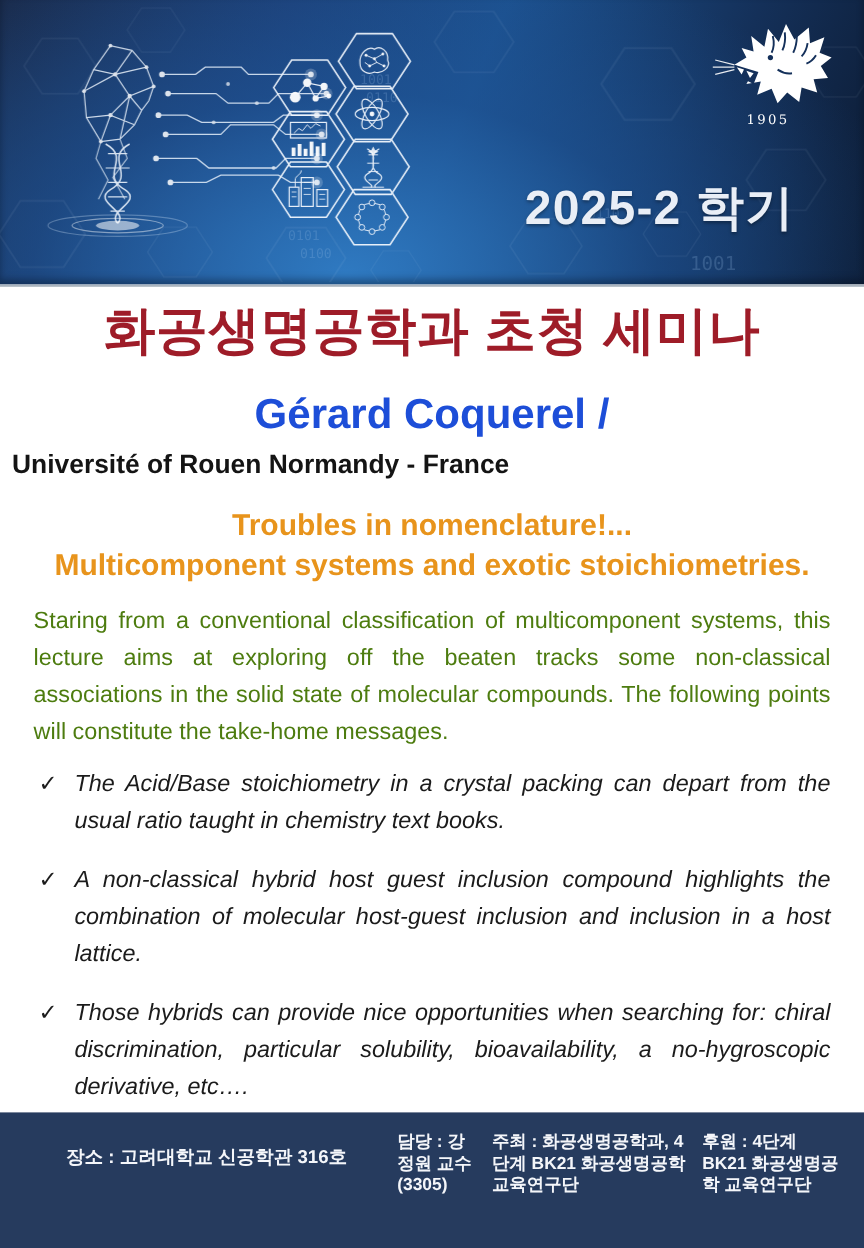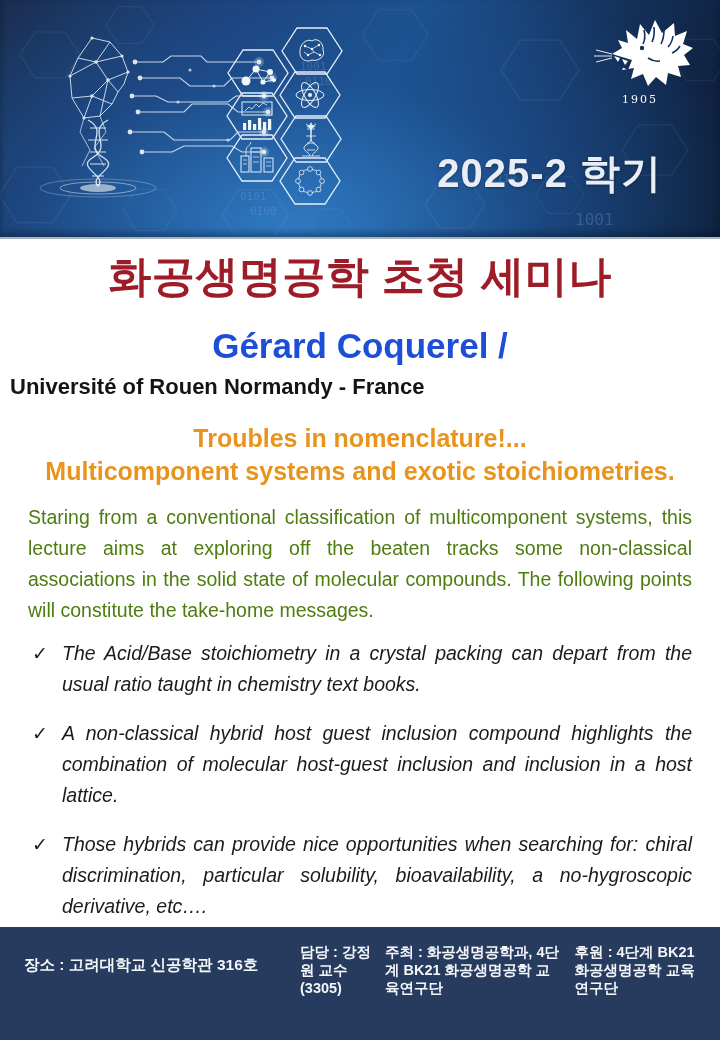--- a/index.html
+++ b/index.html
@@ -58,21 +58,21 @@
     position:absolute;left:4px;top:0;font-style:normal;
     font-size:19px;color:#1b1b1b;
   }
   
   .footer{
     margin-top:auto;flex:0 0 auto;height:113px;box-sizing:border-box;
     background:#263B5E;color:#f4f6fa;display:flex;
     padding:14px 16px 0 24px;
   }
   .footer .col-left{width:276px;flex:0 0 auto;display:flex;flex-direction:row;
-    gap:5px;padding-top:14px;}
+    gap:5px;padding-top:14px;margin-left:31px;}
   .footer .col-right{flex:1;display:flex;flex-direction:row;gap:11px;padding-top:2px;}
   .footer div{font-size:14.5px;font-weight:700;line-height:1.25;white-space:pre-wrap;}
   .col-left div{font-size:15.5px;}
 </style>
 </head>
 <body>
 
 <div class="poster">
 
   <div class="banner">
@@ -260,21 +260,21 @@
           <circle cx="44" cy="30" r="2.2" fill="#14305a"></circle>
           <path stroke="#ffffff" stroke-width="1" fill="none" opacity="0.9" d="M14,36 L-2,32 M14,38 L-4,38 M14,40 L-2,44"></path>
         </g>
         <text x="640" y="103" text-anchor="middle" font-family="'DejaVu Serif',serif" font-size="11" letter-spacing="2" fill="#ffffff">1905</text>
       </g>
     </svg>
 
     <div class="semester">2025-2 학기</div>
   </div>
 
-  <h1 class="title-ko" style="margin-top:10px;margin-bottom:0;">화공생명공학 초청 세미나</h1>
+  <h1 class="title-ko" style="margin-top:10px;margin-bottom:0;">화공생명공학과 초청 세미나</h1>
 
   <div class="speaker">Gérard Coquerel /</div>
 
   <div class="affiliation">Université of Rouen Normandy - France</div>
 
   <div class="topic">
     <div>Troubles in nomenclature!...</div>
     <div>Multicomponent systems and exotic stoichiometries.</div>
   </div>
 

